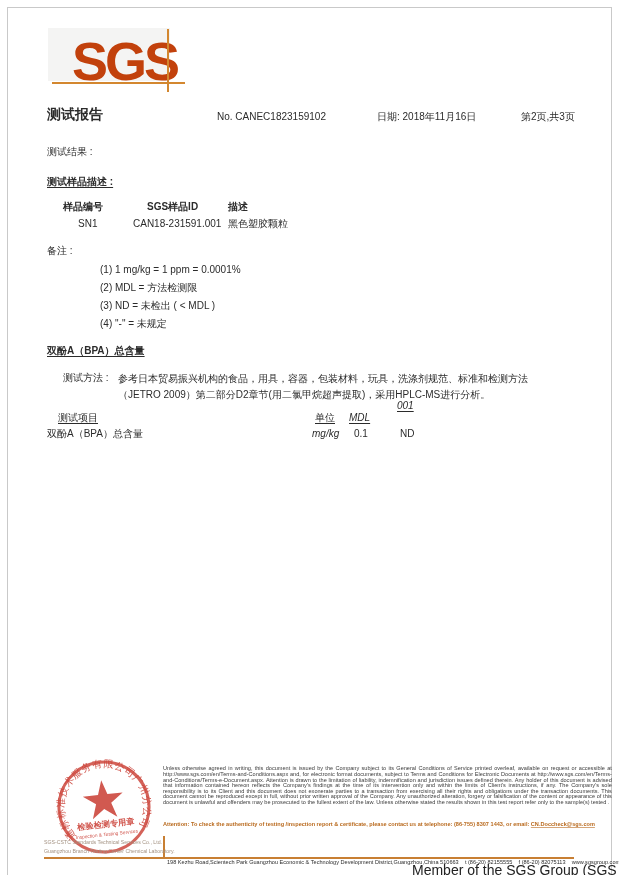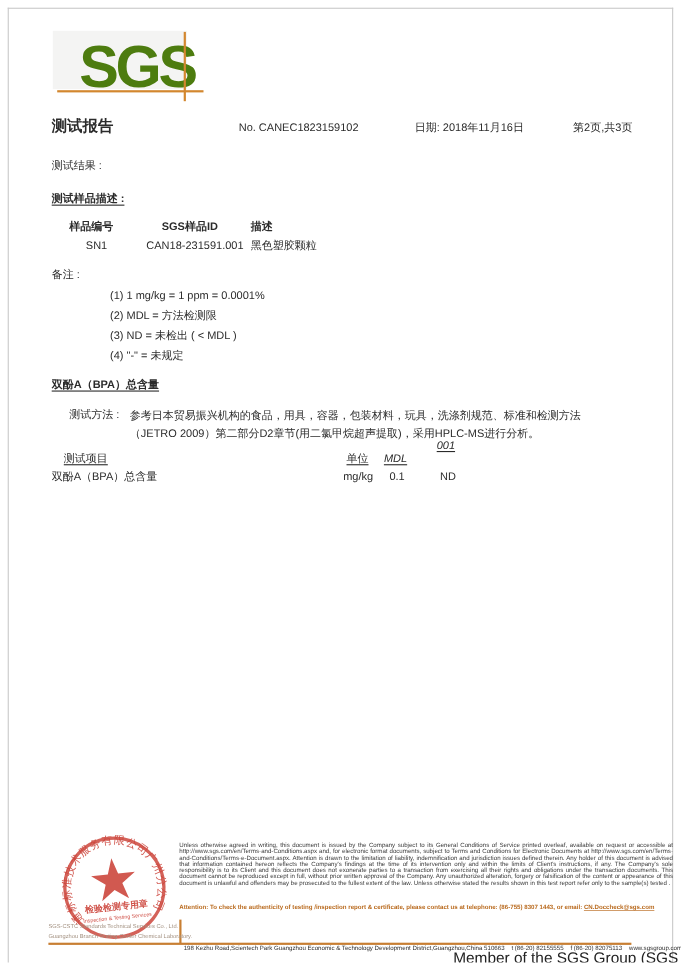--- a/index.html
+++ b/index.html
@@ -10,21 +10,21 @@
   }
   .abs{position:absolute;}
   .t{font-size:10px;line-height:1.25;}
   .b{font-weight:bold;}
   .u{text-decoration:underline;text-underline-offset:2px;}
   .i{font-style:italic;}
   
   .page-frame{left:7px;top:7px;width:603px;height:868px;border:1px solid #c9c9c9;border-bottom:none;background:#fff;}
   
   .logo-bg{left:48px;top:28px;width:122px;height:53px;background:#f4f4f3;}
-  .logo-text{left:72px;top:34px;font-size:54px;font-weight:bold;color:#4d7c0f;letter-spacing:-3px;line-height:1;}
+  .logo-text{left:72px;top:34px;font-size:54px;font-weight:bold;color:#c2410c;letter-spacing:-3px;line-height:1;}
   .logo-vline{left:167px;top:29px;width:2px;height:63px;background:#d3872f;}
   .logo-hline{left:52px;top:82px;width:133px;height:2px;background:#d3872f;}
   
   .hdr-title{left:47px;top:106px;font-size:14px;font-weight:bold;}
   .hdr-no{left:217px;top:111px;}
   .hdr-date{left:377px;top:111px;}
   .hdr-page{left:521px;top:111px;}
   
   .results-label{left:47px;top:146px;}
   .sample-title{left:47px;top:176px;}
@@ -40,21 +40,21 @@
   .note-3{left:100px;top:300px;}
   .note-4{left:100px;top:318px;}
   .bpa-title{left:47px;top:345px;}
   .method-label{left:63px;top:372px;}
   .method-text{left:118px;top:371px;width:438px;line-height:15.5px;}
   .rt-h-item{left:58px;top:412px;text-align:right;}
   .rt-h-unit{left:315px;top:412px;}
   .rt-h-mdl{left:349px;top:412px;font-style:italic;}
   .rt-h-sample{left:397px;top:400px;}
   .rt-r-item{left:47px;top:428px;}
-  .rt-r-unit{left:312px;top:428px;}
+  .rt-r-unit{left:312px;top:428px;font-style:italic;}
   .rt-r-mdl{left:354px;top:428px;}
   .rt-r-value{left:400px;top:428px;}
   
   .scaled{transform:scale(0.6);transform-origin:0 0;}
   .legal-block{left:163px;top:766px;width:449px;height:58px;z-index:2;}
   .legal-inner{width:748px;font-size:9.3px;line-height:9.45px;text-align:justify;color:#3c3c3c;}
   .attention-block{left:163px;top:822px;width:449px;z-index:2;}
   .attention-inner{width:748px;font-size:9.3px;line-height:9.7px;font-weight:bold;color:#b96a1e;}
   .company-block{left:44px;top:838px;z-index:5;}
   .company-inner{transform:scale(0.58);transform-origin:0 0;font-size:9px;line-height:15px;color:#a39181;white-space:nowrap;}

